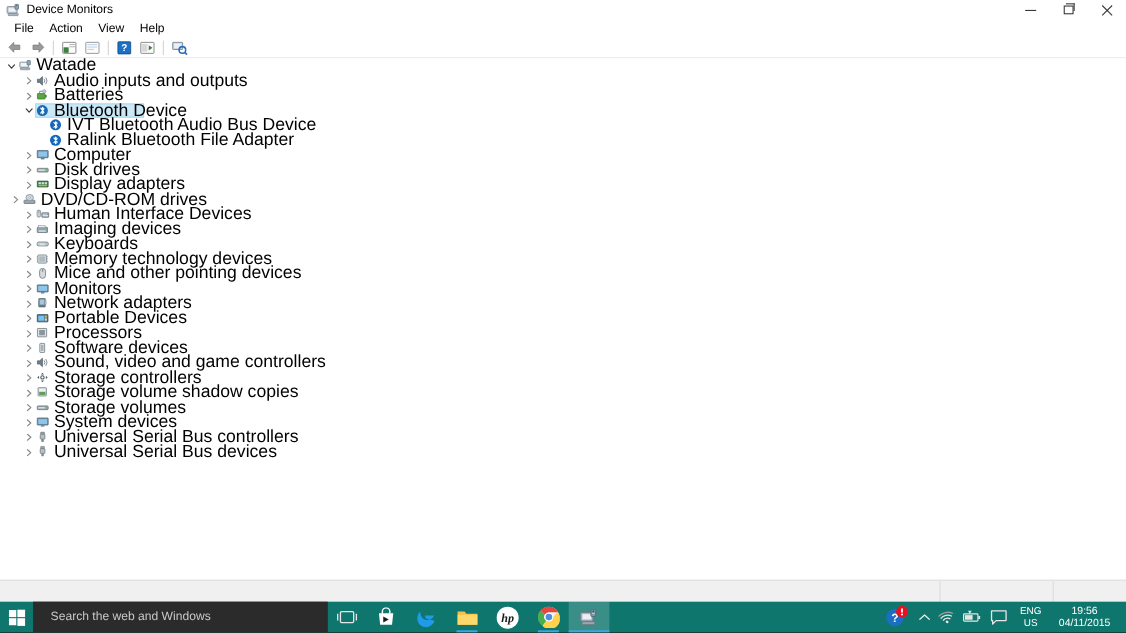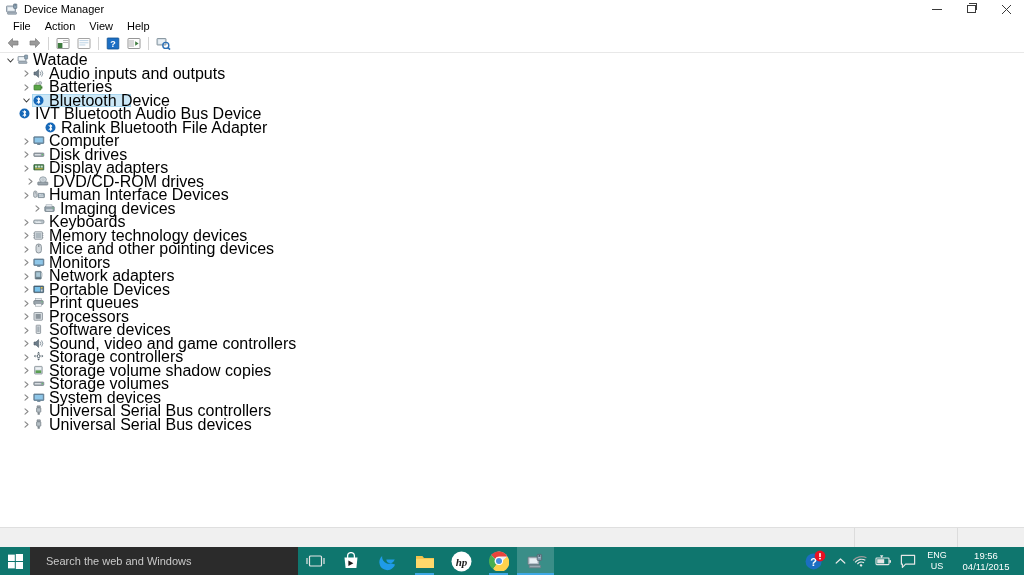--- a/index.html
+++ b/index.html
@@ -417,21 +417,21 @@
     <div id="titlebar">
       <div id="title-icon">
         <svg width="14" height="14" viewBox="0 0 14 14">
           <rect x="1.5" y="4" width="9" height="6" rx="0.6" fill="#c9d3dc" stroke="#7b8894" stroke-width="0.8"></rect>
           <rect x="3" y="5.4" width="6" height="3.2" fill="#eef3f7"></rect>
           <rect x="2.5" y="10.2" width="9" height="2" rx="0.5" fill="#aab6c1" stroke="#7b8894" stroke-width="0.7"></rect>
           <rect x="8.6" y="2" width="3.2" height="4.4" rx="0.5" fill="#8fa6b8" stroke="#5d6f7e" stroke-width="0.7"></rect>
           <circle cx="10.2" cy="3.1" r="0.5" fill="#3b4b57"></circle>
         </svg>
       </div>
-      <div id="title-text">Device Manager</div>
+      <div id="title-text">Device Monitors</div>
 
       <div id="caption-buttons">
         <div class="cap-btn">
           <div class="cap-min"></div>
         </div>
         <div class="cap-btn">
           <div class="cap-max"></div>
         </div>
         <div class="cap-btn cap-close">
           <svg width="11" height="11" viewBox="0 0 11 11">
@@ -563,21 +563,21 @@
         </div>
         <div class="tree-icon">
           <svg class="g" width="11" height="11" viewBox="0 0 11 11">
             <circle cx="5.5" cy="5.5" r="5" fill="#1668b8"></circle>
             <path d="M4 3.3 L7 7.2 L5.5 8.6 L5.5 2.6 L7 4 L4 7.8" fill="none" stroke="#ffffff" stroke-width="0.95" stroke-linejoin="round" stroke-linecap="round"></path>
           </svg>
         </div>
         <div class="row-label">Bluetooth Device</div>
       </div>
 
-      <div class="row" style="padding-left:18px;">
+      <div class="row" style="padding-left:44px;">
         <div class="tree-icon">
           <svg class="g" width="11" height="11" viewBox="0 0 11 11">
             <circle cx="5.5" cy="5.5" r="5" fill="#1668b8"></circle>
             <path d="M4 3.3 L7 7.2 L5.5 8.6 L5.5 2.6 L7 4 L4 7.8" fill="none" stroke="#ffffff" stroke-width="0.95" stroke-linejoin="round" stroke-linecap="round"></path>
           </svg>
         </div>
         <div class="row-label">IVT Bluetooth Audio Bus Device</div>
       </div>
 
       <div class="row" style="padding-left:44px;">
@@ -633,21 +633,21 @@
             <rect x="0.8" y="2.6" width="10" height="5.4" rx="0.4" fill="#3e7a46" stroke="#2b5730" stroke-width="0.6"></rect>
             <rect x="2" y="3.6" width="2.2" height="2" fill="#cfe0d2"></rect>
             <rect x="4.8" y="3.6" width="2.2" height="2" fill="#cfe0d2"></rect>
             <rect x="7.6" y="3.6" width="2.2" height="2" fill="#cfe0d2"></rect>
             <rect x="2" y="6.3" width="7.8" height="1" fill="#d8b84a"></rect>
           </svg>
         </div>
         <div class="row-label">Display adapters</div>
       </div>
 
-      <div class="row" style="padding-left:24px;">
+      <div class="row" style="padding-left:8px;">
         <div class="chev">
           <svg width="7" height="7" viewBox="0 0 7 7">
               <path d="M2 0.8 L5 3.5 L2 6.2" fill="none" stroke="#8a8a8a" stroke-width="1.1" stroke-linecap="round" stroke-linejoin="round"></path>
             </svg>
         </div>
         <div class="tree-icon">
           <svg class="g" width="12" height="11" viewBox="0 0 12 11">
             <rect x="0.8" y="6" width="10" height="3" rx="0.6" fill="#9aa5ad" stroke="#6d777e" stroke-width="0.7"></rect>
             <ellipse cx="6" cy="3.6" rx="3.4" ry="2.8" fill="#cfd8de" stroke="#7f8b93" stroke-width="0.7"></ellipse>
             <circle cx="6" cy="3.6" r="0.8" fill="#ffffff" stroke="#8d979e" stroke-width="0.5"></circle>
@@ -670,21 +670,21 @@
             <rect x="5.8" y="5.2" width="1" height="0.9" fill="#edf2f5"></rect>
             <rect x="7.2" y="5.2" width="1" height="0.9" fill="#edf2f5"></rect>
             <rect x="8.6" y="5.2" width="1" height="0.9" fill="#edf2f5"></rect>
             <rect x="5.8" y="6.6" width="4.8" height="1" fill="#edf2f5"></rect>
           </svg>
         </div>
         <div class="row-label">Human Interface Devices</div>
       </div>
 
 
-      <div class="row" style="padding-left:31px;">
+      <div class="row" style="padding-left:20px;">
         <div class="chev">
           <svg width="7" height="7" viewBox="0 0 7 7">
               <path d="M2 0.8 L5 3.5 L2 6.2" fill="none" stroke="#8a8a8a" stroke-width="1.1" stroke-linecap="round" stroke-linejoin="round"></path>
             </svg>
         </div>
         <div class="tree-icon">
           <svg class="g" width="12" height="11" viewBox="0 0 12 11">
             <rect x="0.8" y="3.6" width="9.4" height="4.8" rx="0.6" fill="#94a2ac" stroke="#63717a" stroke-width="0.7"></rect>
             <rect x="2" y="1.8" width="6" height="2" fill="#e8eef2" stroke="#8e9aa2" stroke-width="0.5"></rect>
             <rect x="2.2" y="6.4" width="6.4" height="1.3" fill="#d9e1e6"></rect>
@@ -793,36 +793,20 @@
           <svg class="g" width="12" height="11" viewBox="0 0 12 11">
             <rect x="0.8" y="2" width="9.8" height="6.6" rx="0.5" fill="#4d6d86" stroke="#36505f" stroke-width="0.7"></rect>
             <rect x="1.8" y="3" width="5.4" height="4.6" fill="#79c2ea"></rect>
             <rect x="7.8" y="3" width="1.8" height="1.6" fill="#e8c34a"></rect>
             <rect x="7.8" y="5.4" width="1.8" height="2.2" fill="#cfd8dd"></rect>
           </svg>
         </div>
         <div class="row-label">Portable Devices</div>
       </div>
 
-      <div class="row" style="padding-left:20px;">
-        <div class="chev">
-          <svg width="7" height="7" viewBox="0 0 7 7">
-              <path d="M2 0.8 L5 3.5 L2 6.2" fill="none" stroke="#8a8a8a" stroke-width="1.1" stroke-linecap="round" stroke-linejoin="round"></path>
-            </svg>
-        </div>
-        <div class="tree-icon">
-          <svg class="g" width="12" height="11" viewBox="0 0 12 11">
-            <rect x="2.4" y="1.4" width="6" height="2.2" fill="#e8edf0" stroke="#8a949b" stroke-width="0.5"></rect>
-            <rect x="0.8" y="3.6" width="9.4" height="3.8" rx="0.7" fill="#9aa6ad" stroke="#68737a" stroke-width="0.7"></rect>
-            <rect x="2.4" y="6.8" width="6" height="2.4" fill="#f2f5f7" stroke="#8a949b" stroke-width="0.5"></rect>
-            <circle cx="9" cy="4.8" r="0.55" fill="#58cf58"></circle>
-          </svg>
-        </div>
-        <div class="row-label">Print queues</div>
-      </div>
 
       <div class="row" style="padding-left:20px;">
         <div class="chev">
           <svg width="7" height="7" viewBox="0 0 7 7">
               <path d="M2 0.8 L5 3.5 L2 6.2" fill="none" stroke="#8a8a8a" stroke-width="1.1" stroke-linecap="round" stroke-linejoin="round"></path>
             </svg>
         </div>
         <div class="tree-icon">
           <svg class="g" width="12" height="11" viewBox="0 0 12 11">
             <rect x="1" y="1.6" width="8.4" height="7.6" rx="0.5" fill="#dfe4e8" stroke="#7a848b" stroke-width="0.8"></rect>

